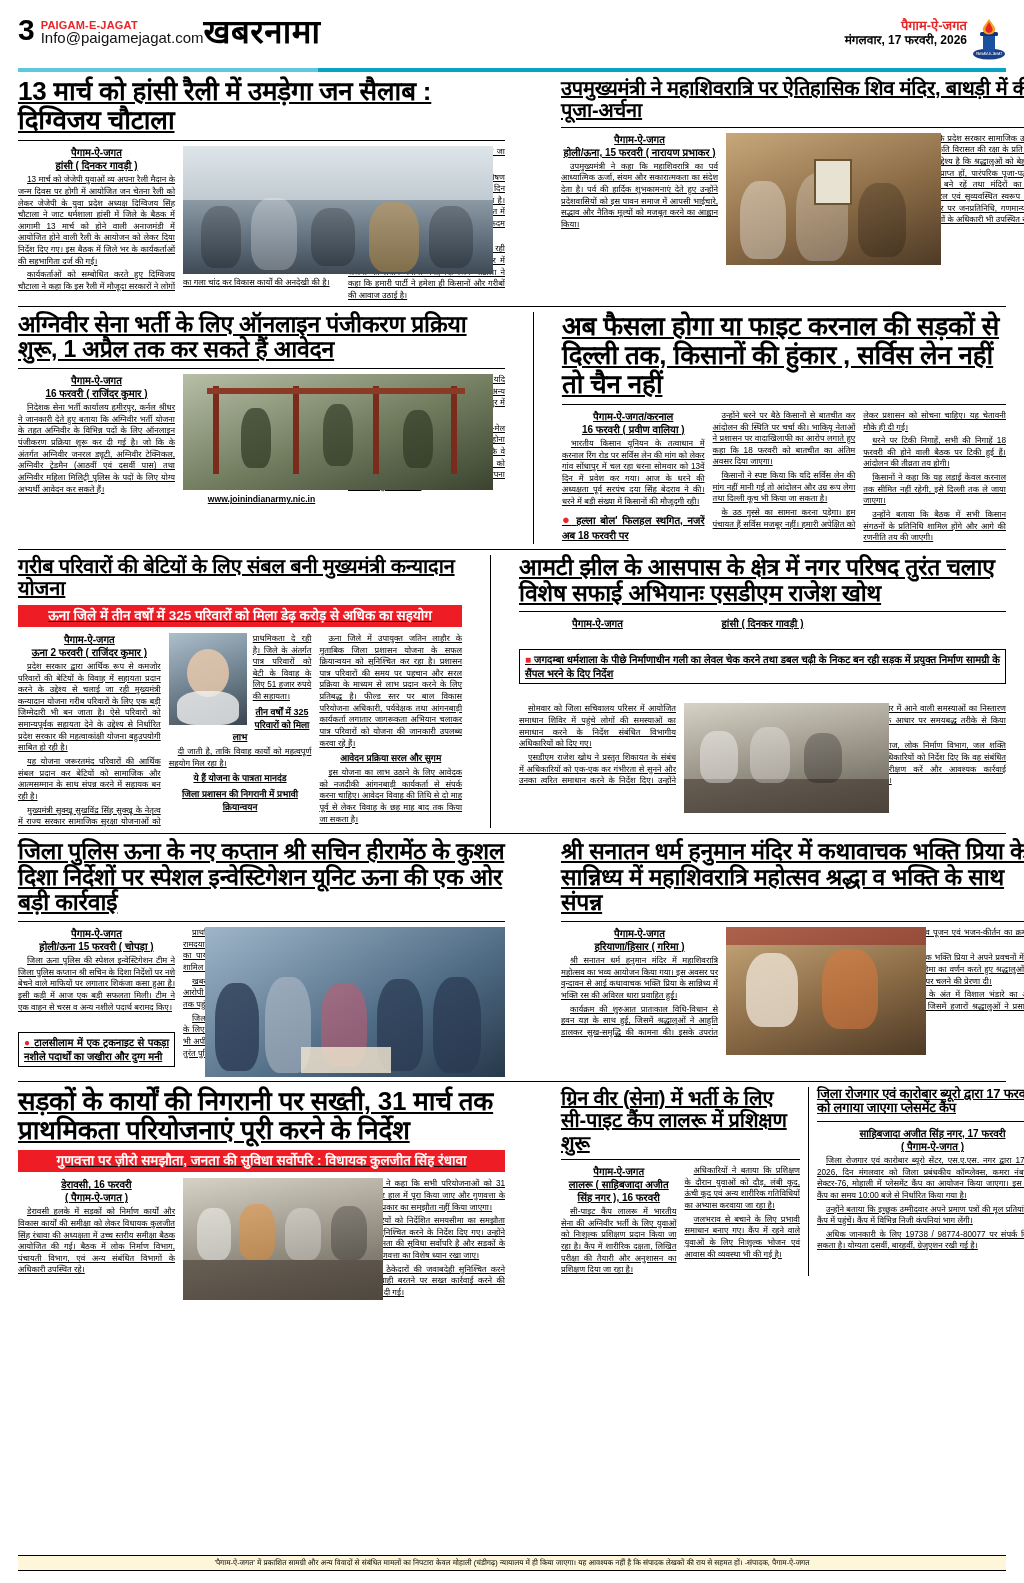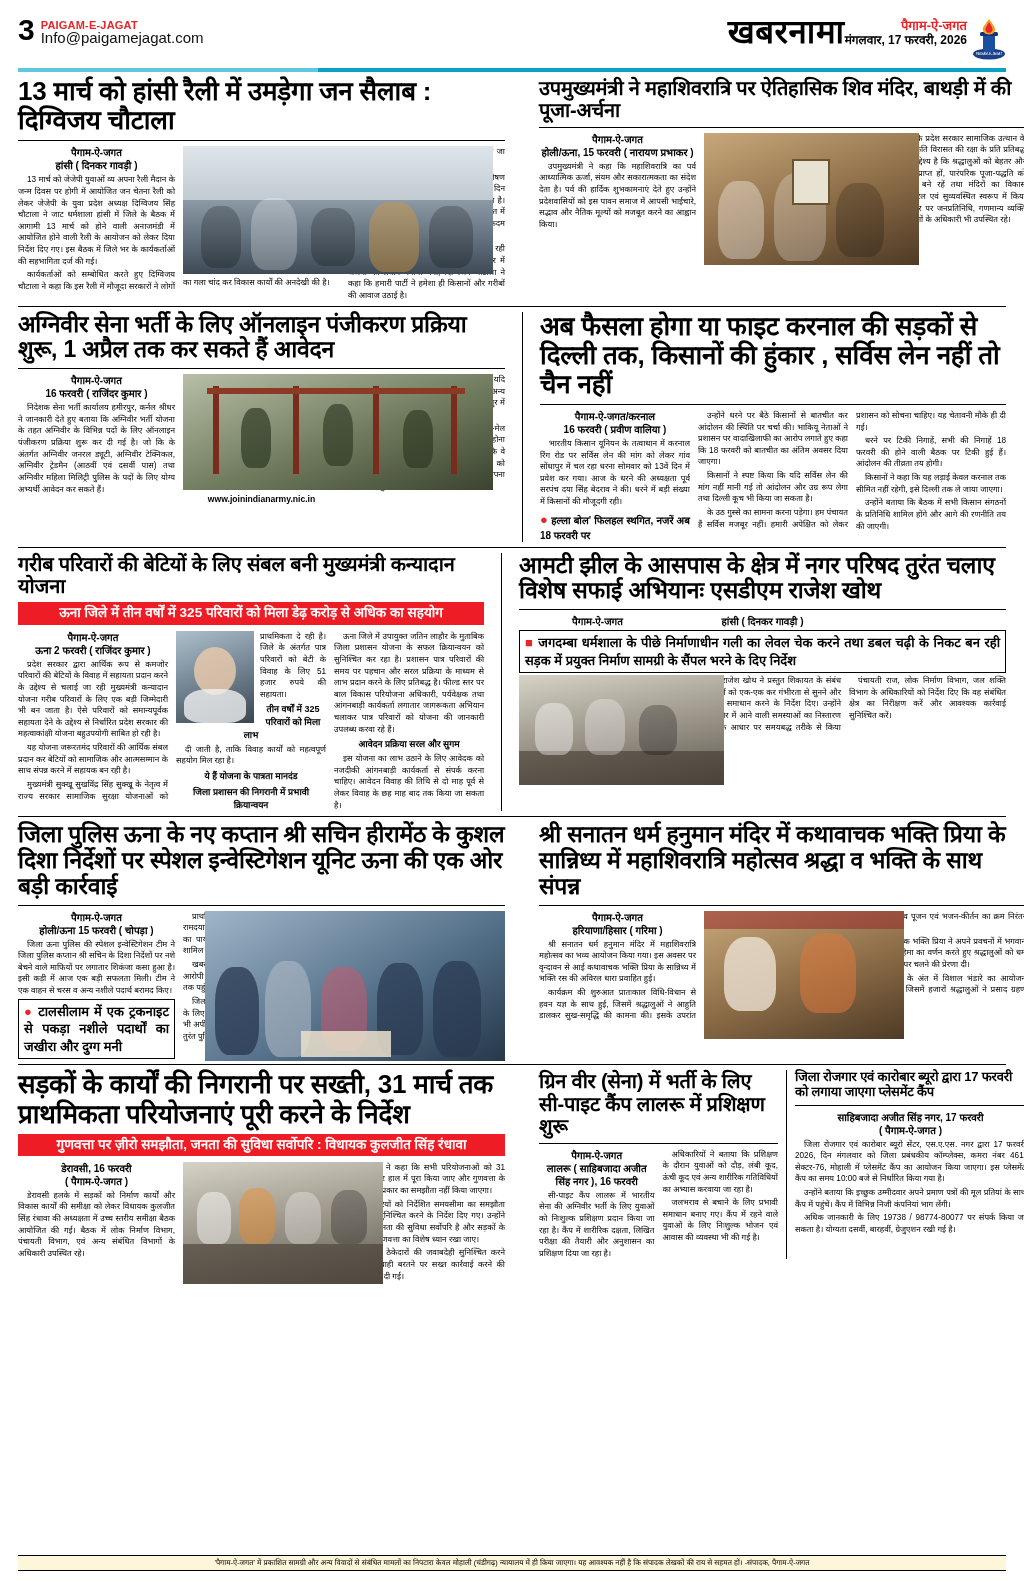--- a/index.html
+++ b/index.html
@@ -14,35 +14,35 @@
   }
   .page { width:1024px; height:1583px; padding:14px 18px 0 18px; position:relative; }
 
   
   .masthead { display:flex; align-items:flex-start; justify-content:space-between; height:52px; }
   .mh-left { display:flex; align-items:flex-start; gap:6px; padding-top:2px; }
   .pageno { font-size:30px; font-weight:bold; line-height:28px; font-family:"Liberation Sans", sans-serif; }
   .mh-brandbox { padding-top:3px; }
   .mh-brand { color:#e8262a; font-size:11px; font-weight:bold; letter-spacing:.2px; line-height:12px; }
   .mh-mail { color:#111; font-size:15px; line-height:13px; }
-  .mh-center { flex:1; text-align:right; }
+  .mh-center { flex:1; text-align:left; }
   .mh-title { font-size:33px; font-weight:bold; line-height:36px; letter-spacing:.5px; }
   .mh-right { text-align:right; display:flex; align-items:flex-start; gap:5px; padding-top:4px; }
   .mh-right-txt { text-align:right; }
   .mh-pej { color:#e8262a; font-size:13px; font-weight:bold; line-height:15px; }
   .mh-date { font-size:12px; font-weight:bold; line-height:15px; }
   .logo-torch { width:34px; height:42px; position:relative; }
 
   .rule-blue { height:4px; background:#0aa2c4; margin-top:2px; }
   .rule-blue.split { display:flex; gap:0; }
   .rule-blue .seg1 { width:300px; background:#5fc8de; height:4px; }
   .rule-blue .seg2 { flex:1; background:#0aa2c4; height:4px; }
 
   
-  .cols { display:flex; gap:17px; margin-top:5px; }
+  .cols { display:flex; gap:28px; margin-top:5px;text-decoration:underline; }
   .col { width:487px; }
   .vsep { width:1px; background:#000; }
 
   .hl { font-weight:bold; line-height:1.12; letter-spacing:-.2px; }
   .hl-xl { font-size:26px; }
   .hl-lg { font-size:23px; }
   .hl-md { font-size:20px; }
   .hl-sm { font-size:13px; }
 
   .hr-blk { border-top:1.5px solid #000; margin:5px 0 5px 0; }
@@ -61,22 +61,22 @@
 
   .photo { background:#cfd6dc; position:relative; overflow:hidden; border:0; }
 
   .imgwrap { float:left; margin:0 6px 3px 0; }
   .imgwrap.right { float:right; margin:0 0 3px 6px; }
 
   .bullet-box { margin:4px 0; font-size:10px; font-weight:bold; line-height:1.3; }
   .bullet-box .dot { color:#e8262a; font-size:13px; }
 
   .boxnote {
-    border:1px solid #000; padding:3px 5px; font-size:13px; line-height:1.35;
-    font-weight:bold; margin:2px 0; text-align:justify;
+    border:1px solid #000; padding:3px 5px; font-size:10px; line-height:1.35;
+    font-weight:bold; margin:19px 0; text-align:justify;
   }
   .boxnote .dot { color:#e8262a; }
 
   .footer-note {
     position:absolute; left:18px; right:18px; bottom:12px;
     background:#fdf6d8; border-top:1px solid #000; border-bottom:1px solid #000;
     font-size:7.4px; text-align:center; padding:2px 4px; line-height:1.3;
   }
 
   .inline-web { font-weight:bold; font-size:8.6px; text-align:center; display:block; margin:2px 0; }
@@ -276,20 +276,21 @@
       <div class="hr-blk"></div>
       <div class="body3">
         <div class="dateline">
           <div>पैगाम-ऐ-जगत</div>
           <div>हांसी ( दिनकर गावड़ी )</div>
         </div>
         <div class="boxnote" style="column-span:all">
           <span class="dot">■</span>
           <span>जगदम्बा धर्मशाला के पीछे निर्माणाधीन गली का लेवल चेक करने तथा डबल चढ़ी के निकट बन रही सड़क में प्रयुक्त निर्माण सामग्री के सैंपल भरने के दिए निर्देश</span>
         </div>
+        <p>सोमवार को जिला सचिवालय परिसर में आयोजित समाधान शिविर में पहुंचे लोगों की समस्याओं का समाधान करने के निर्देश संबंधित विभागीय अधिकारियों को दिए गए।</p>
         <div class="photo imgwrap" style="width:205px;height:110px;">
           <div class="ph-room"></div>
           <div style="position:absolute;left:0;bottom:0;width:205px;height:34px;background:rgba(60,50,40,.55)"></div>
           <div class="ph-fig" style="left:16px;top:28px;width:38px;height:52px;background:rgba(255,255,255,.4)"></div>
           <div class="ph-fig" style="left:66px;top:24px;width:40px;height:56px;background:rgba(255,255,255,.3)"></div>
           <div class="ph-fig" style="left:120px;top:30px;width:38px;height:50px;background:rgba(0,0,0,.25)"></div>
         </div>
         <p>एसडीएम राजेश खोथ ने प्रस्तुत शिकायत के संबंध में अधिकारियों को एक-एक कर गंभीरता से सुनने और उनका त्वरित समाधान करने के निर्देश दिए। उन्होंने कहा कि शिविर में आने वाली समस्याओं का निस्तारण प्राथमिकता के आधार पर समयबद्ध तरीके से किया जाना चाहिए।</p>
         <p>पंचायती राज, लोक निर्माण विभाग, जल शक्ति विभाग के अधिकारियों को निर्देश दिए कि वह संबंधित क्षेत्र का निरीक्षण करें और आवश्यक कार्रवाई सुनिश्चित करें।</p>
       </div>

